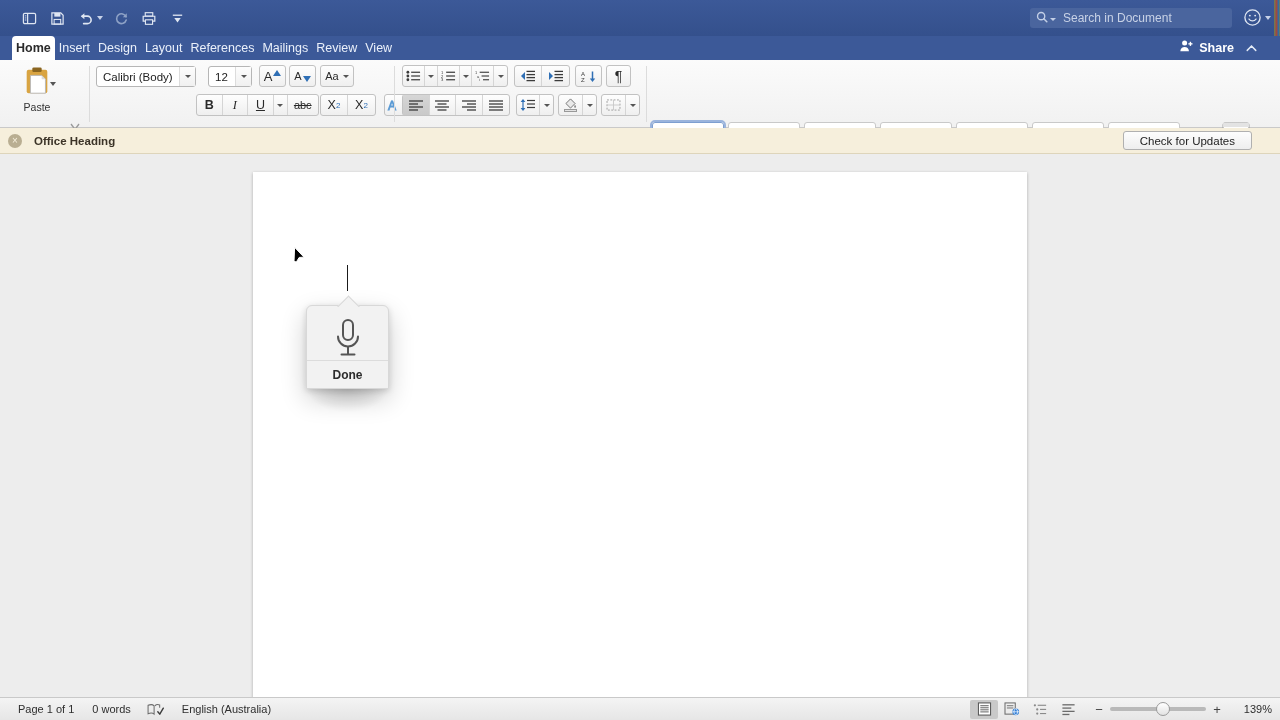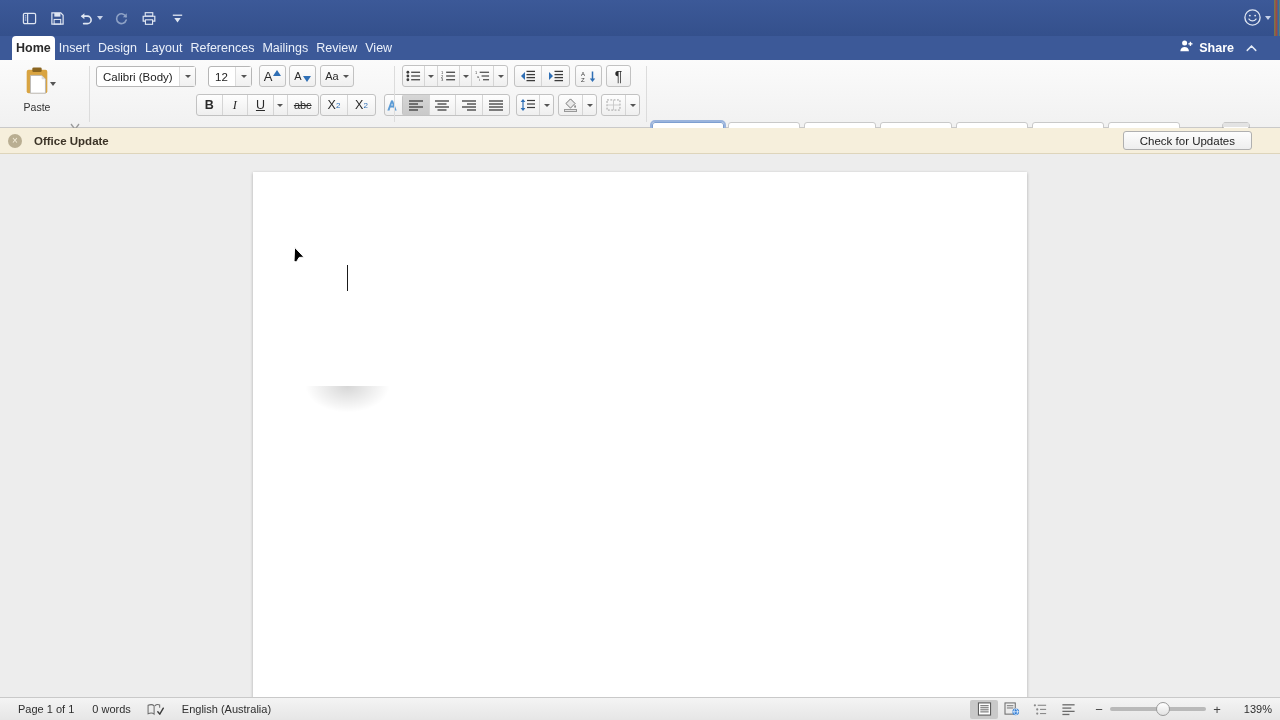--- a/index.html
+++ b/index.html
@@ -326,20 +326,30 @@
           </svg>
       </div>
       <div class="qat-btn">
         <svg width="15" height="15" viewBox="0 0 16 16">
             <line x1="3" y1="4.5" x2="13" y2="4.5" stroke="#dfe6f2" stroke-width="1.4"></line>
             <path d="M4.6 7.5h6.8L8 12.2z" fill="#dfe6f2"></path>
           </svg>
       </div>
     </div>
 
+    <div class="search-box">
+      <span class="mag">
+        <svg width="12" height="12" viewBox="0 0 14 14">
+            <circle cx="6" cy="6" r="4.2" fill="none" stroke="#c3cfe6" stroke-width="1.6"></circle>
+            <line x1="9.1" y1="9.1" x2="12.6" y2="12.6" stroke="#c3cfe6" stroke-width="1.8" stroke-linecap="round"></line>
+          </svg>
+      </span>
+      <span class="search-caret"></span>
+      <span class="search-placeholder">Search in Document</span>
+    </div>
 
     <div class="account">
       <span class="smiley">
         <svg width="19" height="19" viewBox="0 0 20 20">
             <circle cx="10" cy="10" r="8" fill="none" stroke="#dfe6f2" stroke-width="1.4"></circle>
             <circle cx="7.2" cy="8" r="1" fill="#dfe6f2"></circle>
             <circle cx="12.8" cy="8" r="1" fill="#dfe6f2"></circle>
             <path d="M6.3 11.6a4.6 4.6 0 0 0 7.4 0" fill="none" stroke="#dfe6f2" stroke-width="1.3" stroke-linecap="round"></path>
           </svg>
       </span>
@@ -696,40 +706,52 @@
         <line x1="4" y1="12.5" x2="12" y2="12.5" stroke="#c6c6c6" stroke-width="1.4"></line>
         <circle cx="20" cy="16" r="7" fill="#2f7ed8"></circle>
         <text x="20" y="19.4" font-size="9" font-family="Liberation Sans" fill="#ffffff" text-anchor="middle" font-weight="bold">1</text>
       </svg>
       <div class="sp-label"><span>Styles</span><br><span>Pane</span></div>
     </div>
   </div>
 
   <div class="notice">
     <div class="notice-close">×</div>
-    <div class="notice-title">Office Update</div>
+    <div class="notice-title">Office Heading</div>
     <div class="notice-btn">Check for Updates</div>
   </div>
 
   <div class="canvas">
     <div class="page">
       <span></span>
     </div>
   </div>
   <div class="vscroll-corner"></div>
 
   <div class="caret-line"></div>
 
   <div class="mouse-cursor">
     <svg width="13" height="17" viewBox="0 0 13 17">
         <path d="M1 15.5 1.6 1.3 11 11.2 6.2 11.4 3.4 15.9z" fill="#000000" stroke="#ffffff" stroke-width="1"></path>
       </svg>
   </div>
 
   <div class="dict-shadow"></div>
+  <div class="dictation">
+    <div class="dict-tail"></div>
+    <div class="dict-mic">
+      <svg width="32" height="42" viewBox="0 0 32 42">
+        <rect x="11" y="2" width="10" height="20" rx="5" fill="none" stroke="#555555" stroke-width="2"></rect>
+        <path d="M6 18.5a10 10 0 0 0 20 0" fill="none" stroke="#555555" stroke-width="2" stroke-linecap="round"></path>
+        <line x1="16" y1="28.5" x2="16" y2="36" stroke="#555555" stroke-width="2"></line>
+        <line x1="9.5" y1="36.5" x2="22.5" y2="36.5" stroke="#555555" stroke-width="2" stroke-linecap="round"></line>
+      </svg>
+    </div>
+    <div class="dict-done">Done</div>
+  </div>
 
   <div class="statusbar">
     <div class="sb-item">Page 1 of 1</div>
     <div class="sb-item">0 words</div>
     <div class="sb-item" style="margin-left:16px; display:flex; align-items:center;">
       <svg width="17" height="13" viewBox="0 0 18 14">
           <path d="M1 2.5c2.5-1 5-1 6.5.6V12c-1.5-1.4-4-1.4-6.5-.5z" fill="none" stroke="#6b6b6b" stroke-width="1.1"></path>
           <path d="M8.3 3.1c1.4-1.5 3.4-1.6 5.2-1v3" fill="none" stroke="#6b6b6b" stroke-width="1.1"></path>
           <path d="M11.5 9.5 13.6 12 17.4 5.6" fill="none" stroke="#3b3b3b" stroke-width="1.5" stroke-linecap="round" stroke-linejoin="round"></path>
         </svg>

